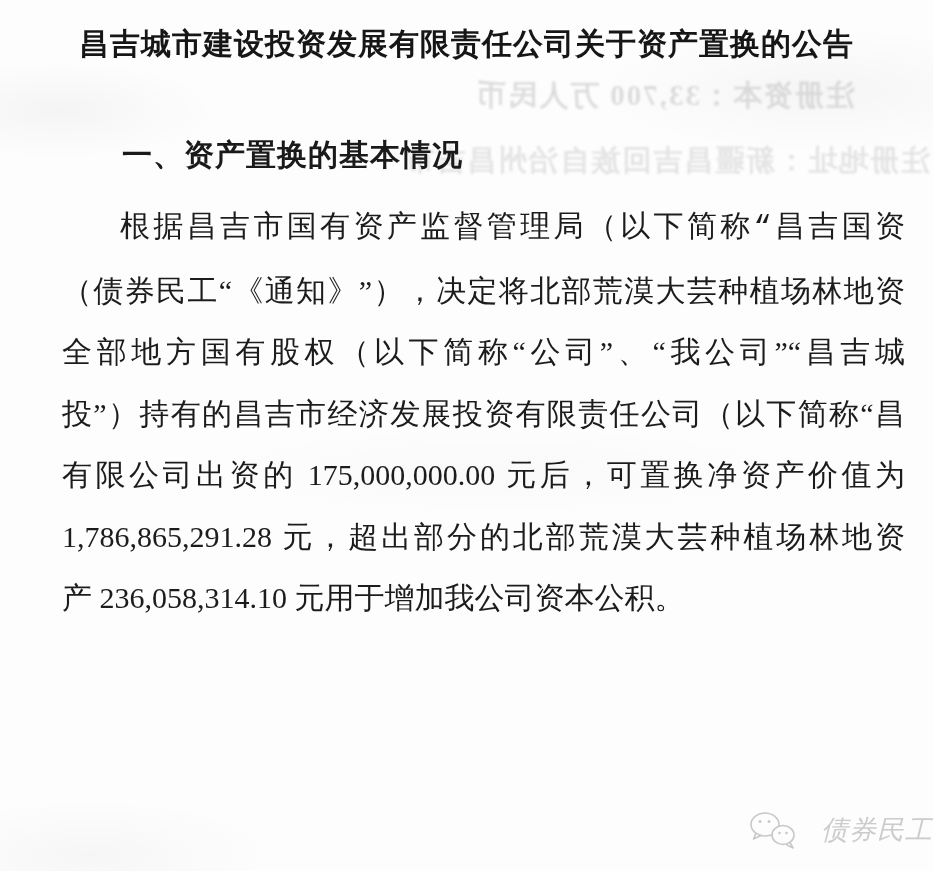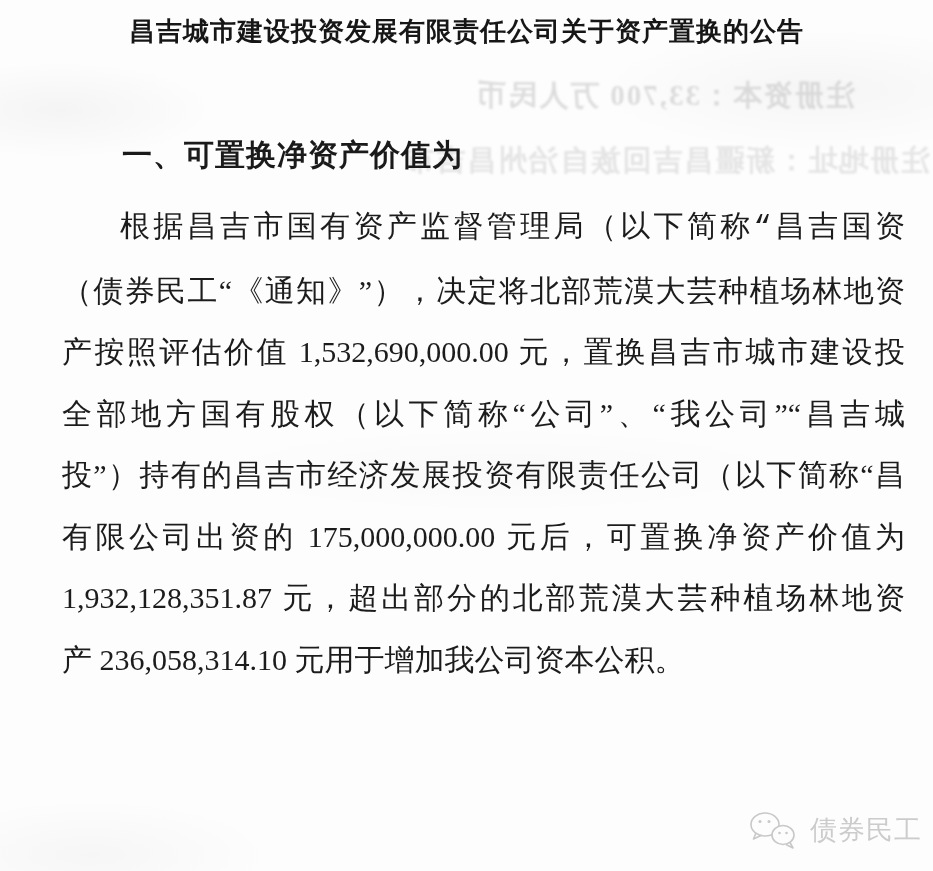--- a/index.html
+++ b/index.html
@@ -18,26 +18,26 @@
       radial-gradient(ellipse 320px 90px at 820px 90px, rgba(0,0,0,0.03), transparent 70%),
       radial-gradient(ellipse 260px 80px at 90px 855px, rgba(0,0,0,0.028), transparent 70%),
       radial-gradient(ellipse 400px 60px at 500px 470px, rgba(0,0,0,0.015), transparent 75%);
     font-family: "Liberation Serif", "DejaVu Serif", serif;
     color: #1c1c1c;
   }
 
   
   .doc-title {
     position: absolute;
-    top: 14px;
+    top: 24px;
     left: 0;
     width: 100%;
     margin: 0;
     text-align: center;
-    font-size: 26px;
+    font-size: 30px;
     font-weight: bold;
     letter-spacing: 1px;
     color: #161616;
   }
 
   
   .section-heading {
     position: absolute;
     top: 135px;
     left: 122px;
@@ -83,51 +83,51 @@
   .body-line.first-indent { text-indent: 58px; font-family: Liberation Mono, monospace; }
   .body-line.last-line { text-align-last: left; }
 
   
   .watermark {
     position: absolute;
     top: 810px;
     left: 748px;
     display: flex;
     align-items: center;
-    gap: 12px;
+    gap: 23px;
     color: #c9c9c9;
+    font-style: italic;
   }
   .watermark-label {
     font-size: 27px;
     letter-spacing: 1px;
     font-family: "Liberation Sans", "DejaVu Sans", sans-serif;
     color: #cccccc;
   }
   .wm-icon { display: block; }
 </style>
 </head>
 <body>
 
 <div class="page">
 
   <div class="bleed bleed-1">注册资本：33,700 万人民币</div>
   <div class="bleed bleed-2">注册地址：新疆昌吉回族自治州昌吉市</div>
 
   <h1 class="doc-title">昌吉城市建设投资发展有限责任公司关于资产置换的公告</h1>
 
-  <h2 class="section-heading">一、可置换净资产价值为</h2>
+  <h2 class="section-heading">一、资产置换的基本情况</h2>
 
   <div class="doc-body">
     <div class="body-line first-indent">根据昌吉市国有资产监督管理局（以下简称“昌吉国资局”）</div>
     <div class="body-line">（债券民工“《通知》”），决定将北部荒漠大芸种植场林地资</div>
-    <div class="body-line">产按照评估价值 1,532,690,000.00 元，置换昌吉市城市建设投</div>
     <div class="body-line">全部地方国有股权（以下简称“公司”、“我公司”“昌吉城</div>
     <div class="body-line">投”）持有的昌吉市经济发展投资有限责任公司（以下简称“昌</div>
     <div class="body-line">有限公司出资的 175,000,000.00 元后，可置换净资产价值为</div>
-    <div class="body-line">1,932,128,351.87 元，超出部分的北部荒漠大芸种植场林地资</div>
+    <div class="body-line">1,786,865,291.28 元，超出部分的北部荒漠大芸种植场林地资</div>
     <div class="body-line last-line">产 236,058,314.10 元用于增加我公司资本公积。</div>
   </div>
 
   <div class="watermark">
     <span>
       <svg class="wm-icon" width="50" height="40" viewBox="0 0 50 40" aria-hidden="true">
 
         <ellipse cx="17" cy="14.5" rx="14" ry="11.5" fill="none" stroke="#c8c8c8" stroke-width="1.6"></ellipse>
         <path d="M8 23 L5.5 29 L13 25.5" fill="none" stroke="#c8c8c8" stroke-width="1.6" stroke-linejoin="round"></path>
         <circle cx="12" cy="11.5" r="1.5" fill="#c8c8c8"></circle>

